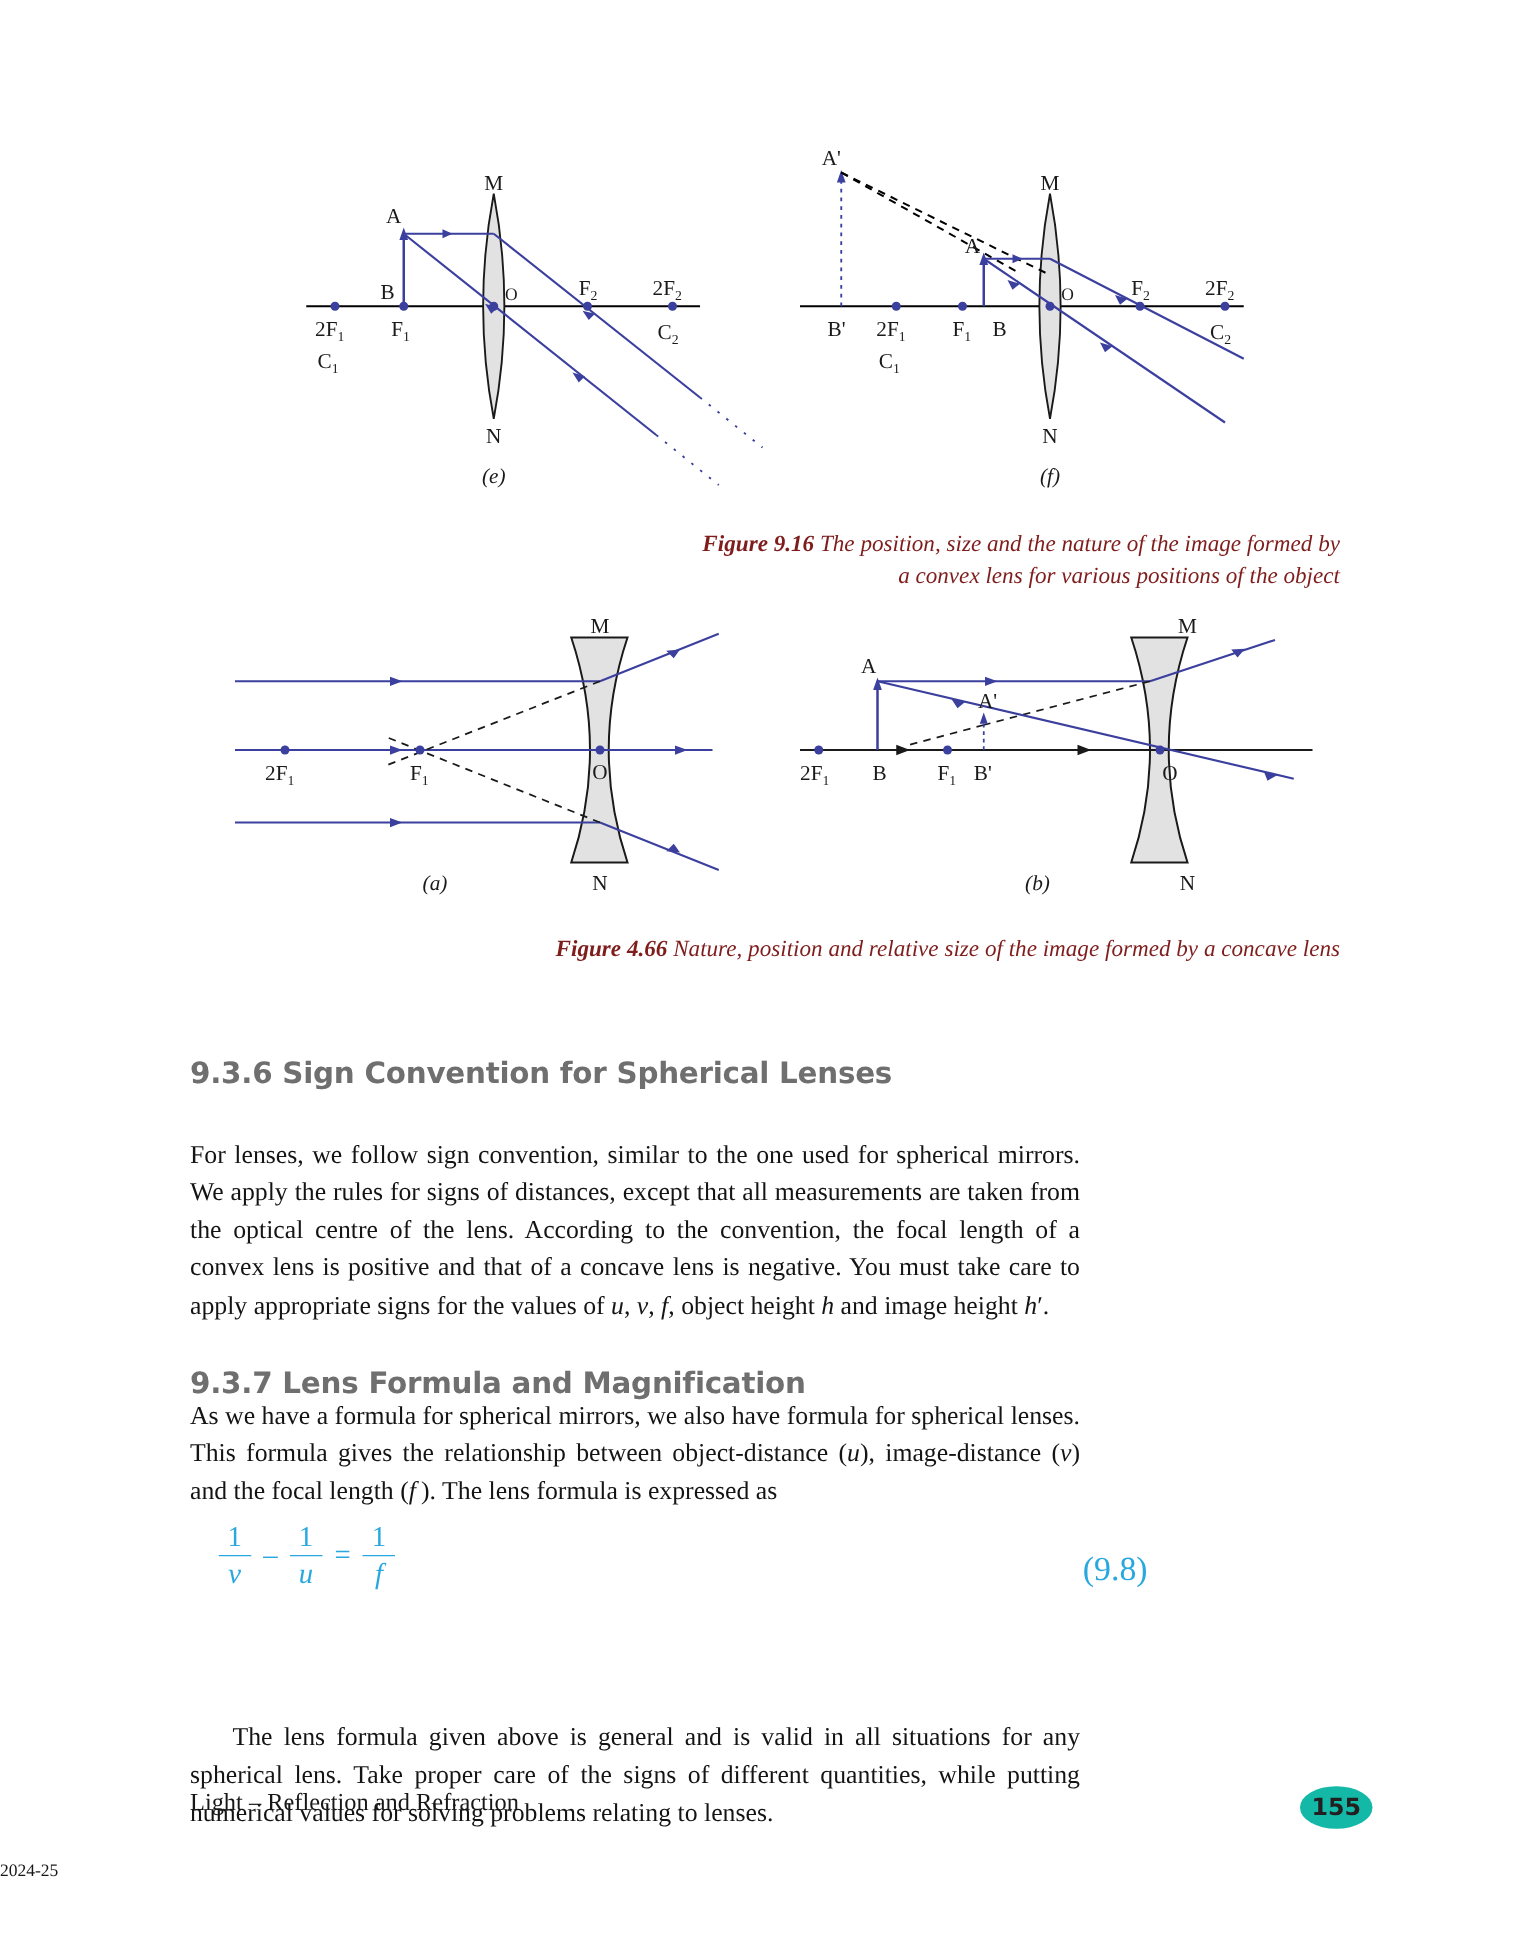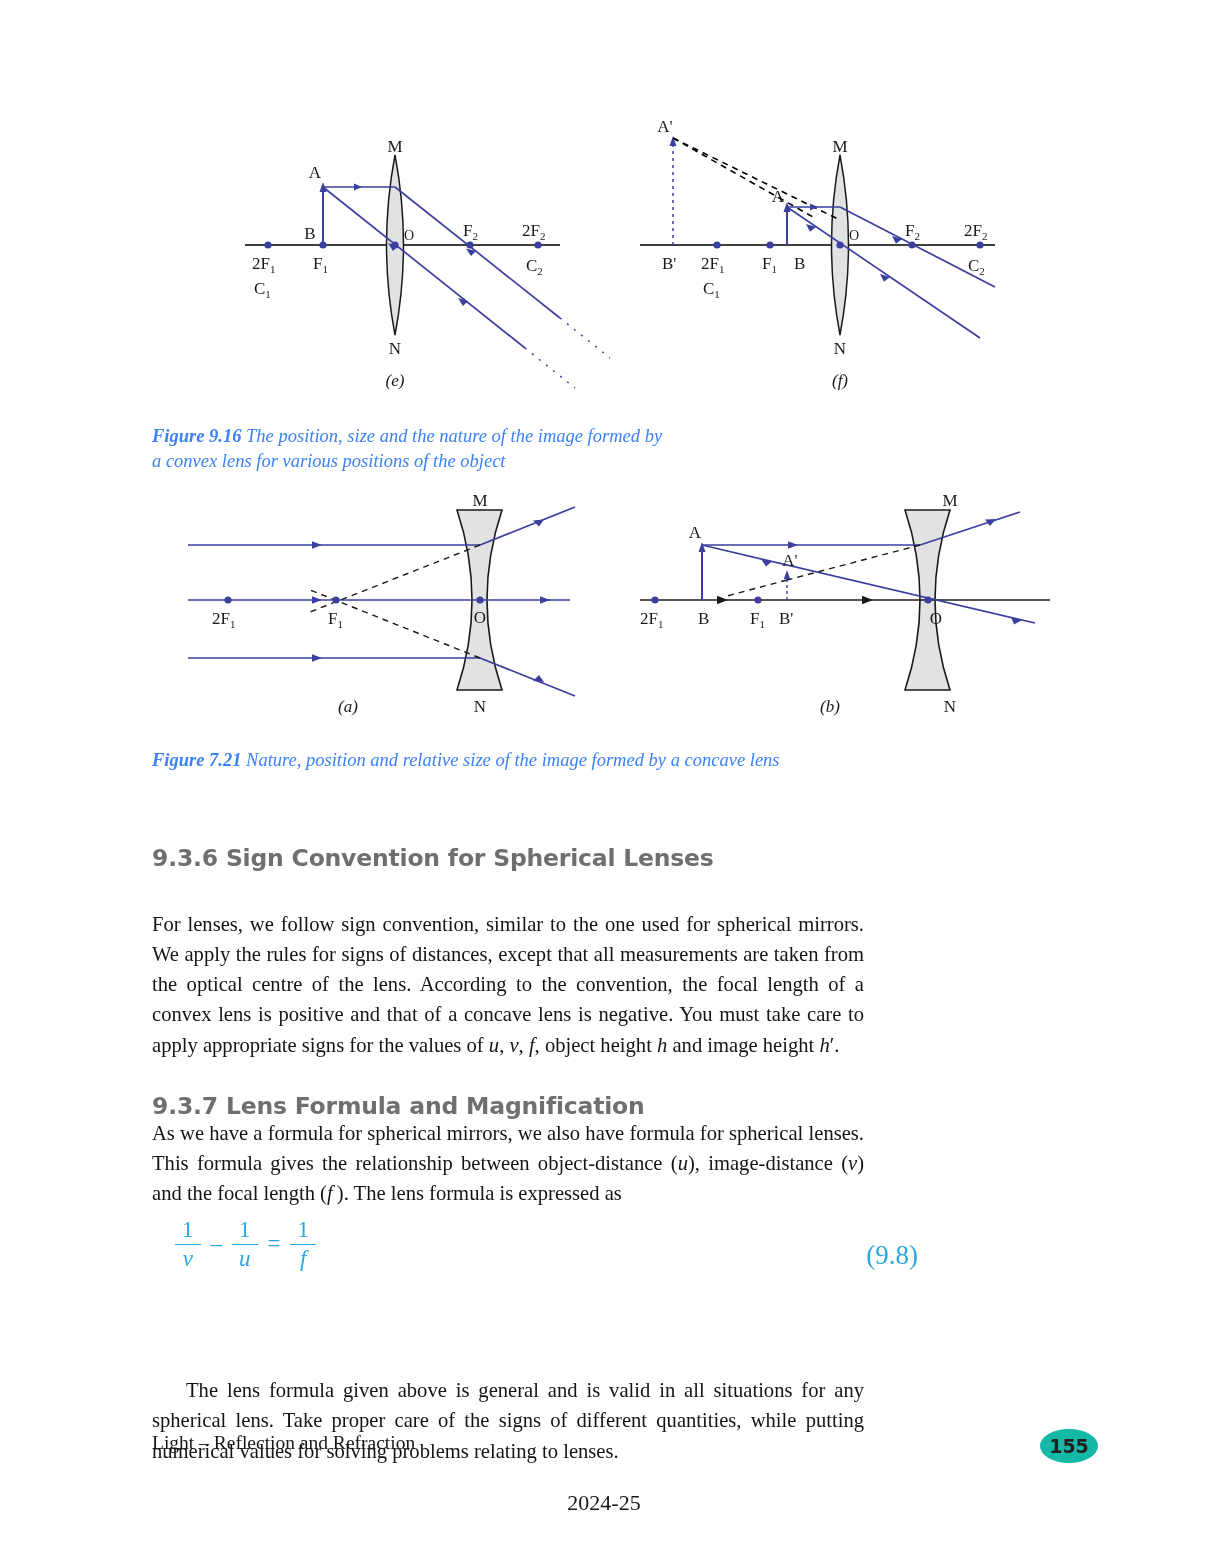--- a/index.html
+++ b/index.html
@@ -24,25 +24,25 @@
 
   
   .fig-block { position: absolute; }
   #fig916 { left: 150px; top: 110px; width: 920px; height: 290px; }
   #fig917 { left: 150px; top: 490px; width: 920px; height: 240px; }
 
   .fig-caption {
     position: absolute;
     width: 920px;
     left: 152px;
-    text-align: left;
+    text-align: right;
     font-family: "Liberation Serif", serif;
     font-style: italic;
     font-size: 18.5px;
-    color: #3b82f6;
+    color: #7f1d1d;
     line-height: 1.35;
   }
   .fig-caption b {
     font-weight: bold;
     font-style: italic;
   }
   #cap916 { top: 424px; }
   #cap917 { top: 748px; }
 
   svg text {
@@ -151,23 +151,23 @@
     font-family: "DejaVu Sans", sans-serif;
     font-size: 19px;
     font-weight: bold;
     color: #231f20;
   }
   .year-line {
     position: absolute;
     left: 0;
     top: 1490px;
     width: 1208px;
-    text-align: center;
-    font-family: "Liberation Serif", serif;
-    font-size: 22px;
+    text-align: left;
+    font-family: "Liberation Serif", serif;
+    font-size: 14px;
     color: #171717;
   }
 </style>
 </head>
 <body>
 
 <div class="page">
 
   <div class="fig-block" id="fig916">
     <svg width="920" height="290" viewBox="0 0 920 290">
@@ -347,21 +347,21 @@
         <text class="lbl" x="629" y="134">B'</text>
         <text class="lbl" x="490" y="134"><tspan>2F</tspan><tspan class="lbl-sub" dy="4">1</tspan></text>
         <text class="lbl" x="600" y="134"><tspan>F</tspan><tspan class="lbl-sub" dy="4">1</tspan></text>
 
         <text class="panel-lbl" x="680" y="222" text-anchor="middle">(b)</text>
       </g>
     </svg>
   </div>
 
   <div class="fig-caption" id="cap917">
-    <b>Figure 7.21</b> 
+    <b>Figure 4.66</b> 
     <span>Nature, position and relative size of the image formed by a concave lens</span>
   </div>
 
   <h2 class="h-sec" id="h336">9.3.6 Sign Convention for Spherical Lenses</h2>
   <p class="para" id="p1">For lenses, we follow sign convention, similar to the one used for spherical mirrors. We apply the rules for signs of distances, except that all measurements are taken from the optical centre of the lens. According to the convention, the focal length of a convex lens is positive and that of a concave lens is negative. You must take care to apply appropriate signs for the values of <i>u</i>, <i>v</i>, <i>f</i>, object height <i>h</i> and image height <i>h</i>′.</p>
 
   <h2 class="h-sec" id="h337">9.3.7 Lens Formula and Magnification</h2>
   <p class="para" id="p2">As we have a formula for spherical mirrors, we also have formula for spherical lenses. This formula gives the relationship between object-distance (<i>u</i>), image-distance (<i>v</i>) and the focal length (<i>f</i> ).  The lens formula is expressed as</p>
 
   <div class="eqn-row">

